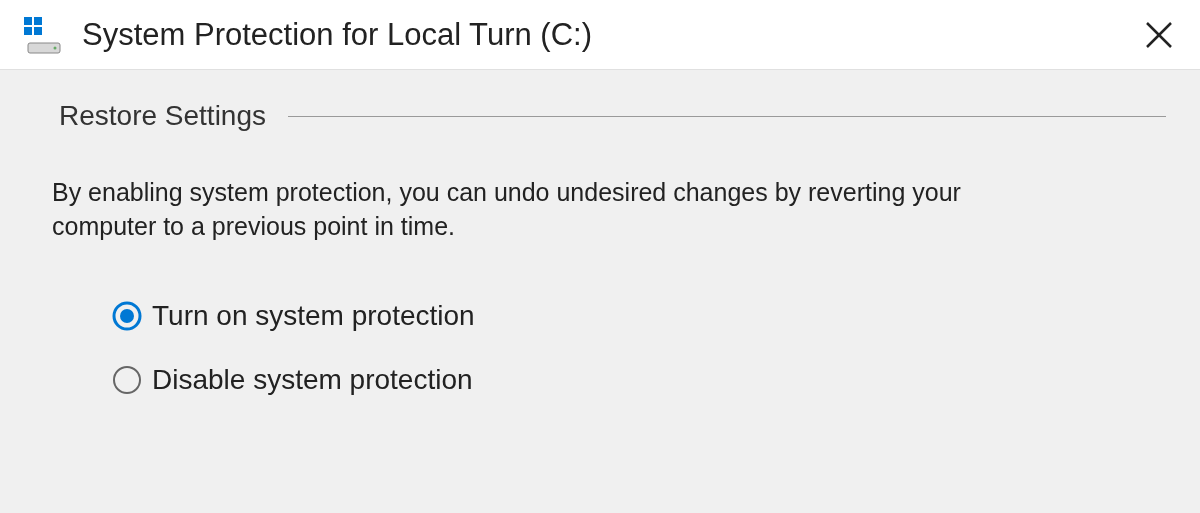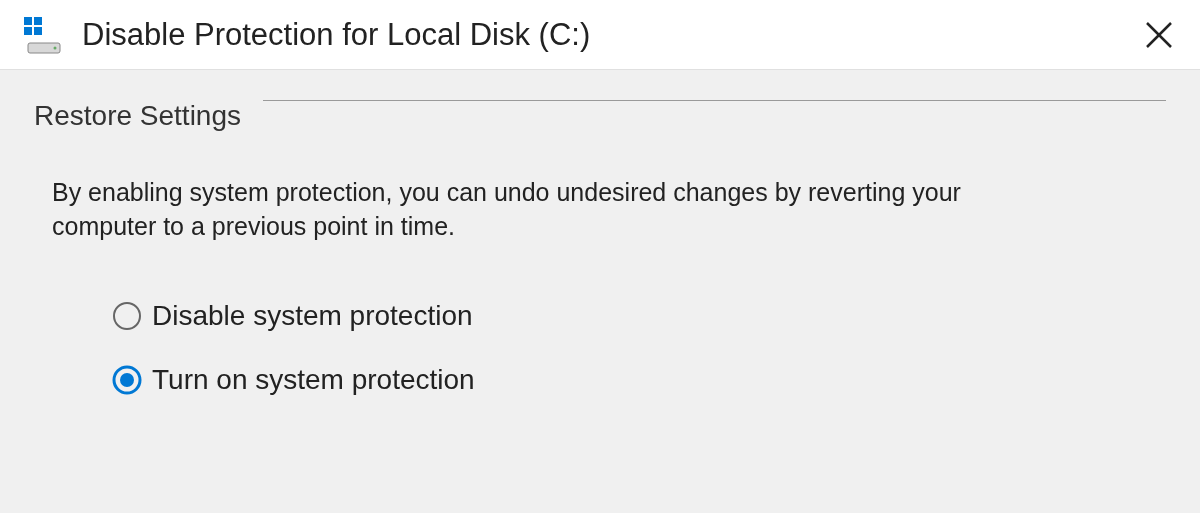--- a/index.html
+++ b/index.html
@@ -51,21 +51,23 @@
     .close-button svg {
       width: 30px;
       height: 30px;
     }
     .content {
       background: #f0f0f0;
       padding: 30px 34px 40px 34px;
     }
     .group-header {
       display: flex;
+      align-items: center;
       margin-bottom: 44px;
+      margin-left: 25px;
     }
     .group-title {
       font-size: 28px;
       color: #333;
       font-weight: 400;
       margin-right: 22px;
       white-space: nowrap;
     }
     .group-divider {
       flex: 1;
@@ -113,50 +115,50 @@
   <span class="titlebar-icon">
     <svg viewBox="0 0 40 40">
       <rect x="2" y="2" width="8" height="8" fill="#0078d4"></rect>
       <rect x="12" y="2" width="8" height="8" fill="#0078d4"></rect>
       <rect x="2" y="12" width="8" height="8" fill="#0078d4"></rect>
       <rect x="12" y="12" width="8" height="8" fill="#0078d4"></rect>
       <rect x="6" y="28" width="32" height="10" rx="2" fill="#d8d8d8" stroke="#888" stroke-width="1"></rect>
       <circle cx="33" cy="33" r="1.5" fill="#6a6"></circle>
     </svg>
   </span>
-  <span class="titlebar-text">Disable Protection for Local Disk (C:)</span>
+  <span class="titlebar-text">System Protection for Local Turn (C:)</span>
   <span class="close-button">
     <svg viewBox="0 0 30 30">
       <line x1="3" y1="3" x2="27" y2="27" stroke="#222" stroke-width="2.5"></line>
       <line x1="27" y1="3" x2="3" y2="27" stroke="#222" stroke-width="2.5"></line>
     </svg>
   </span>
 </div>
 
 <div class="content">
   <div class="group-header">
     <span class="group-title">Restore Settings</span>
     <span class="group-divider"></span>
   </div>
 
   <p class="description">By enabling system protection, you can undo undesired changes by reverting your computer to a previous point in time.</p>
 
   <div class="radio-group">
     <div class="radio-option">
       <span class="radio-indicator">
         <svg viewBox="0 0 30 30">
-          <circle cx="15" cy="15" r="13" fill="none" stroke="#666" stroke-width="2"></circle>
-        </svg>
-      </span>
-      <span class="radio-label">Disable system protection</span>
-    </div>
-
-    <div class="radio-option">
-      <span class="radio-indicator">
-        <svg viewBox="0 0 30 30">
           <circle cx="15" cy="15" r="13" fill="none" stroke="#0078d4" stroke-width="3"></circle>
           <circle cx="15" cy="15" r="7" fill="#0078d4"></circle>
         </svg>
       </span>
       <span class="radio-label">Turn on system protection</span>
     </div>
+
+    <div class="radio-option">
+      <span class="radio-indicator">
+        <svg viewBox="0 0 30 30">
+          <circle cx="15" cy="15" r="13" fill="none" stroke="#666" stroke-width="2"></circle>
+        </svg>
+      </span>
+      <span class="radio-label">Disable system protection</span>
+    </div>
   </div>
 </div>
 
 </body></html>

